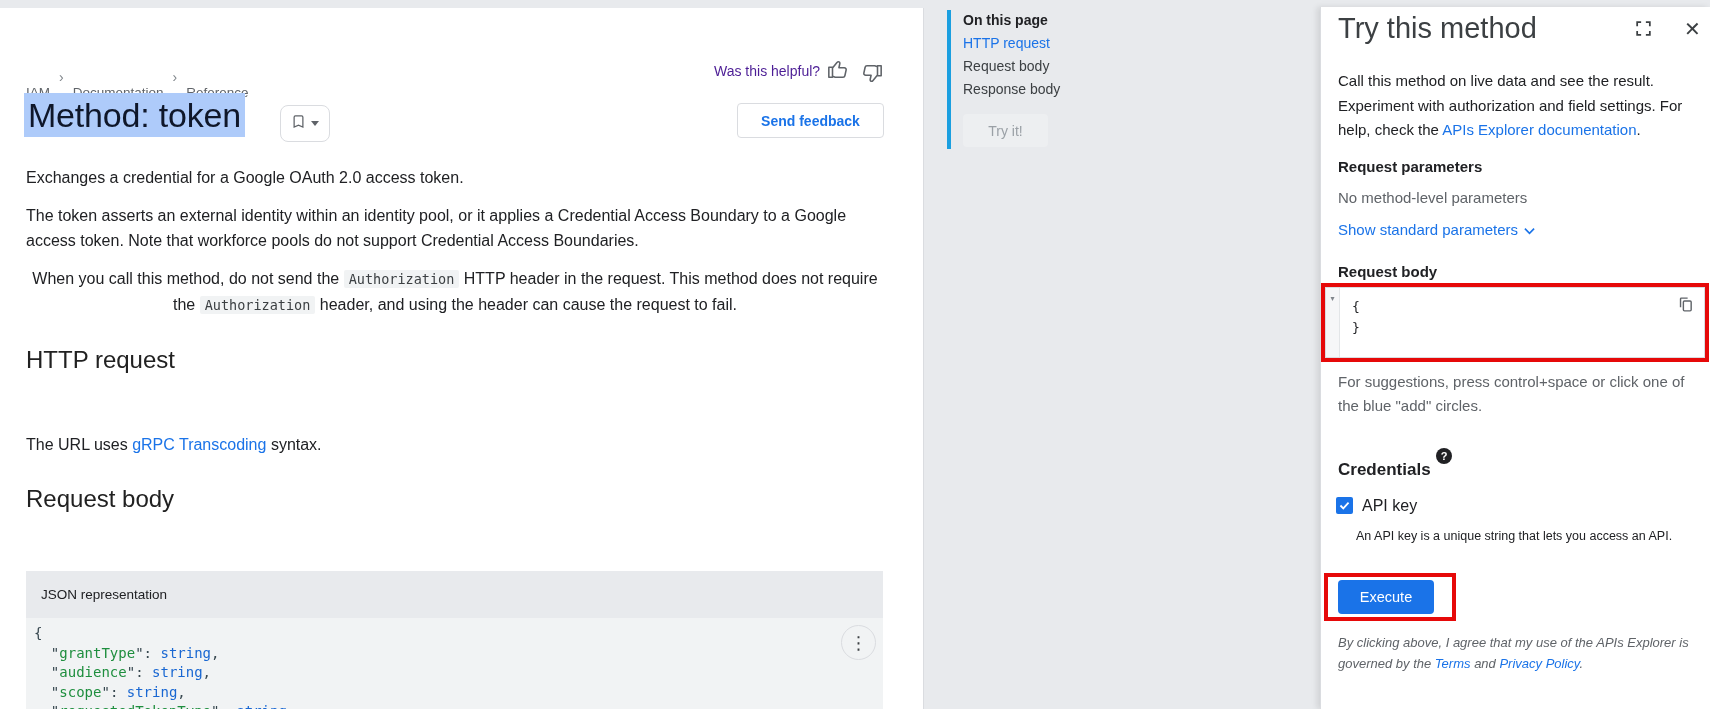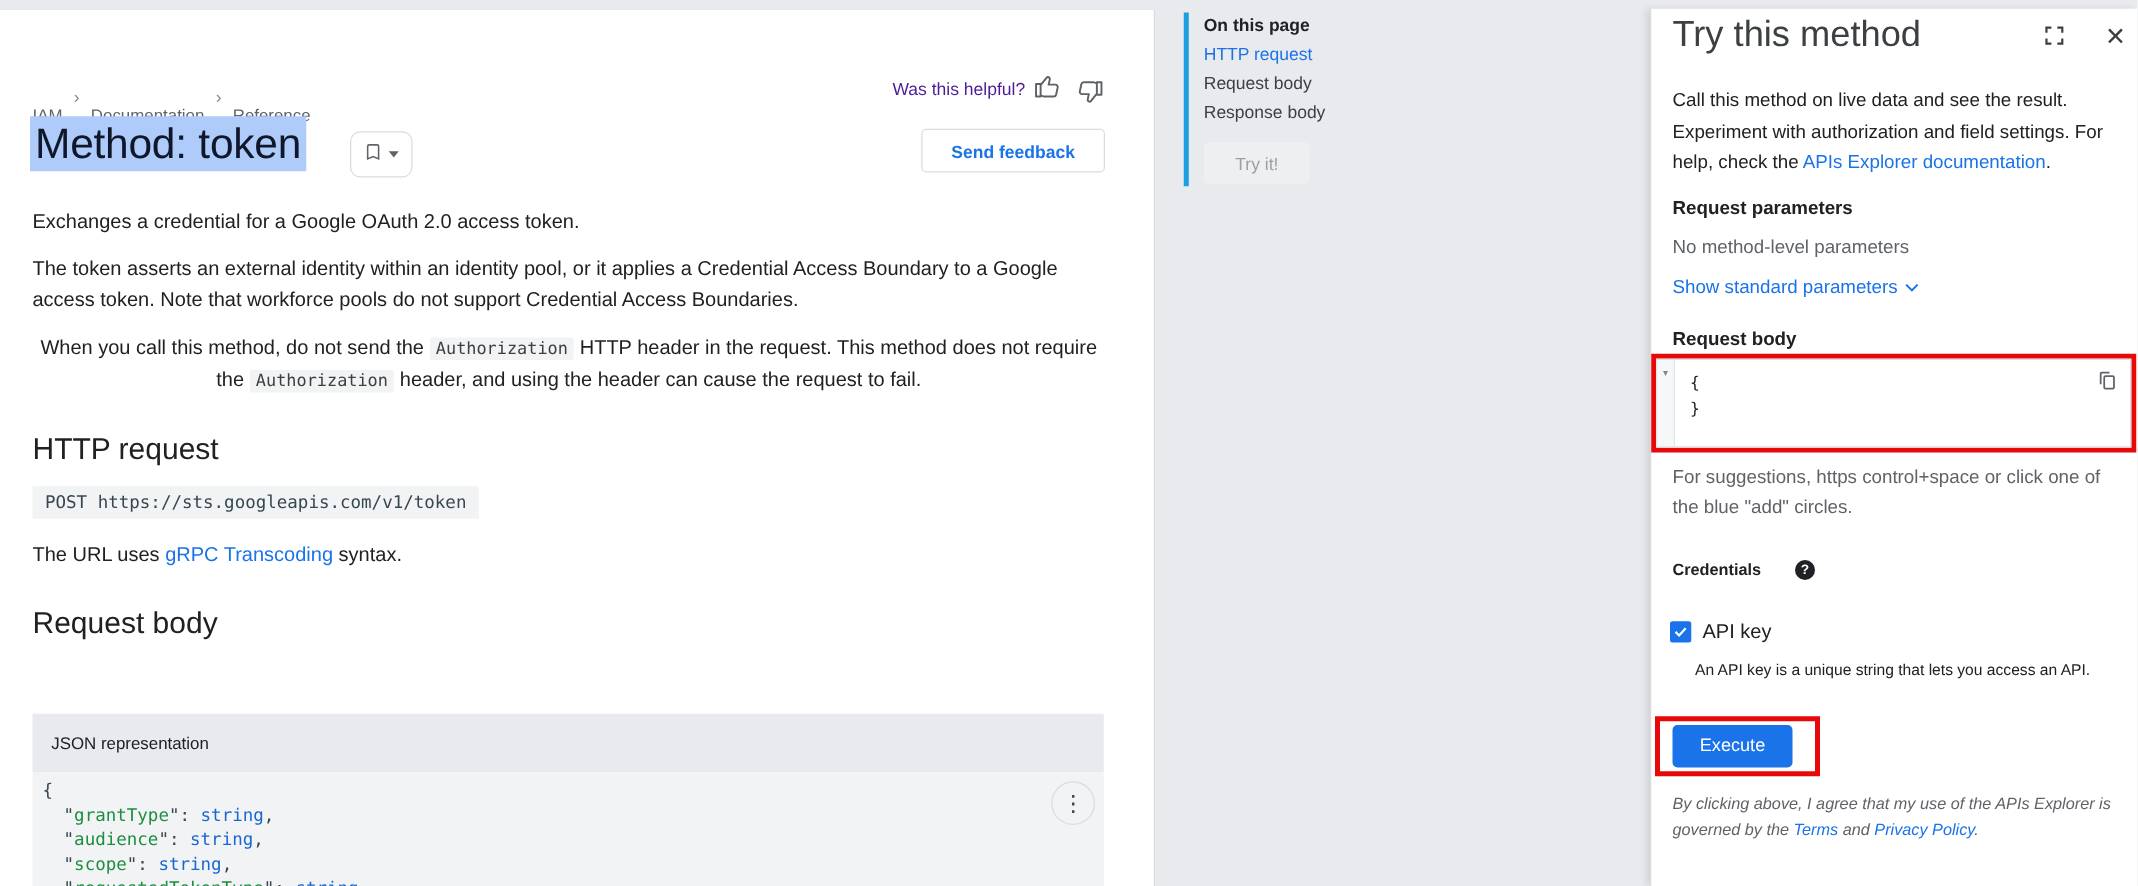--- a/index.html
+++ b/index.html
@@ -120,21 +120,20 @@
 
   <p class="abs para" style="top:258px;text-align:center;">
     <span>When you call this method, do not send the</span>
     <code class="inline">Authorization</code>
     <span>HTTP header in the request. This method does not require the</span>
     <code class="inline">Authorization</code>
     <span>header, and using the header can cause the request to fail.</span>
   </p>
 
   <h2 class="abs h2" style="top:338px;">HTTP request</h2>
-  <div class="abs post-code">POST https://sts.googleapis.com/v1/token</div>
   <p class="abs para" style="top:424px;">
     <span>The URL uses</span>
     <a class="lnk">gRPC Transcoding</a>
     <span>syntax.</span>
   </p>
 
   <h2 class="abs h2" style="top:477px;">Request body</h2>
 
   <div class="abs json-hd">
     <span>JSON representation</span>
@@ -197,23 +196,23 @@
       <span class="copy-btn">
         <svg viewBox="0 0 24 24" width="17" height="17">
             <rect x="9" y="7" width="11" height="14" rx="1.5" fill="none" stroke="#5f6368" stroke-width="2"></rect>
             <path d="M5 16V4c0-.6.4-1 1-1h9" fill="none" stroke="#5f6368" stroke-width="2"></path>
           </svg>
       </span>
     </div>
   </div>
 </div>
 
-<p class="abs sugg">For suggestions, https control+space or click one of the blue "add" circles.</p>
-
-<div class="abs pn-h" style="top:448px; font-size:13px;">Credentials</div>
+<p class="abs sugg">For suggestions, press control+space or click one of the blue "add" circles.</p>
+
+<div class="abs pn-h" style="top:460px; font-size:17px;">Credentials</div>
 <div class="abs help-ic">?</div>
 
 <div class="abs cbx">
   <svg viewBox="0 0 16 16" width="13" height="13">
       <polyline points="3,8 6.5,11.5 13,4.5" fill="none" stroke="#fff" stroke-width="2.2"></polyline>
     </svg>
 </div>
 <div class="abs apikey-lbl">API key</div>
 <div class="abs apikey-desc">An API key is a unique string that lets you access an API.</div>
 

